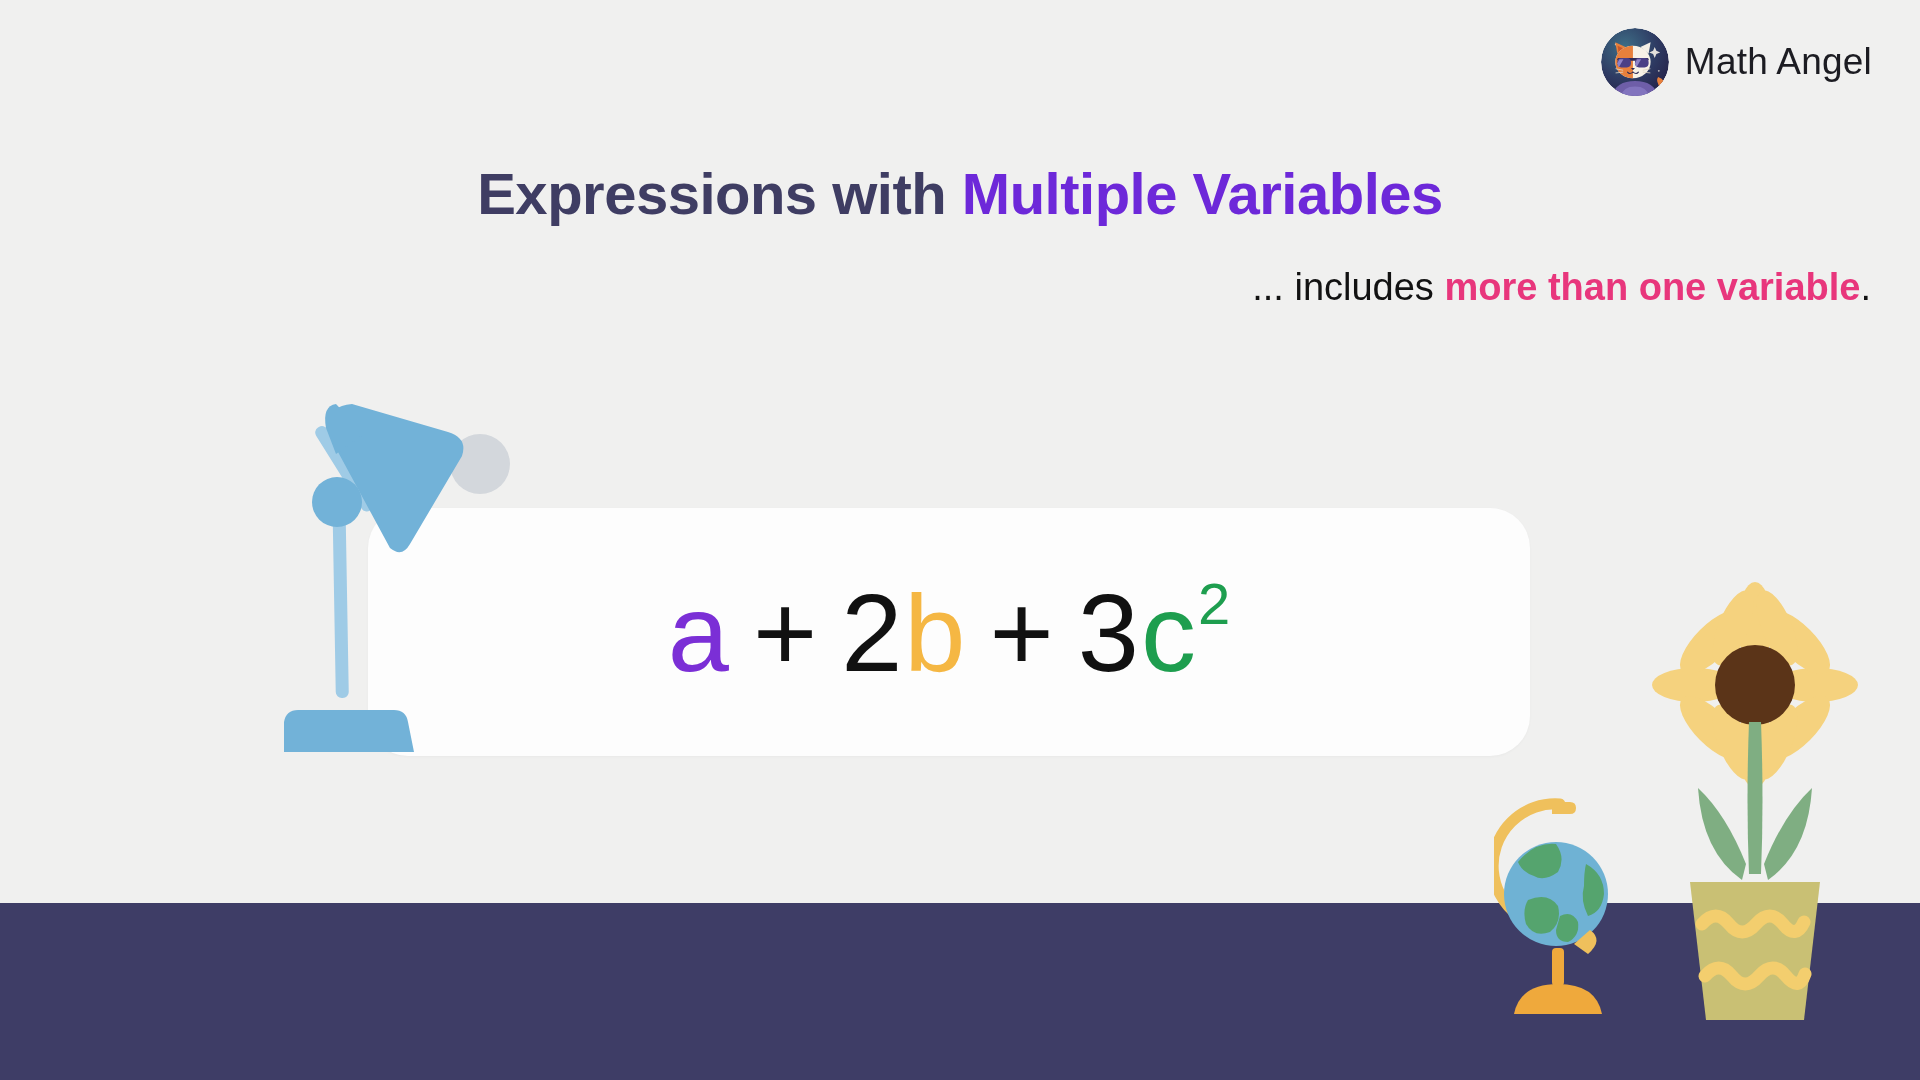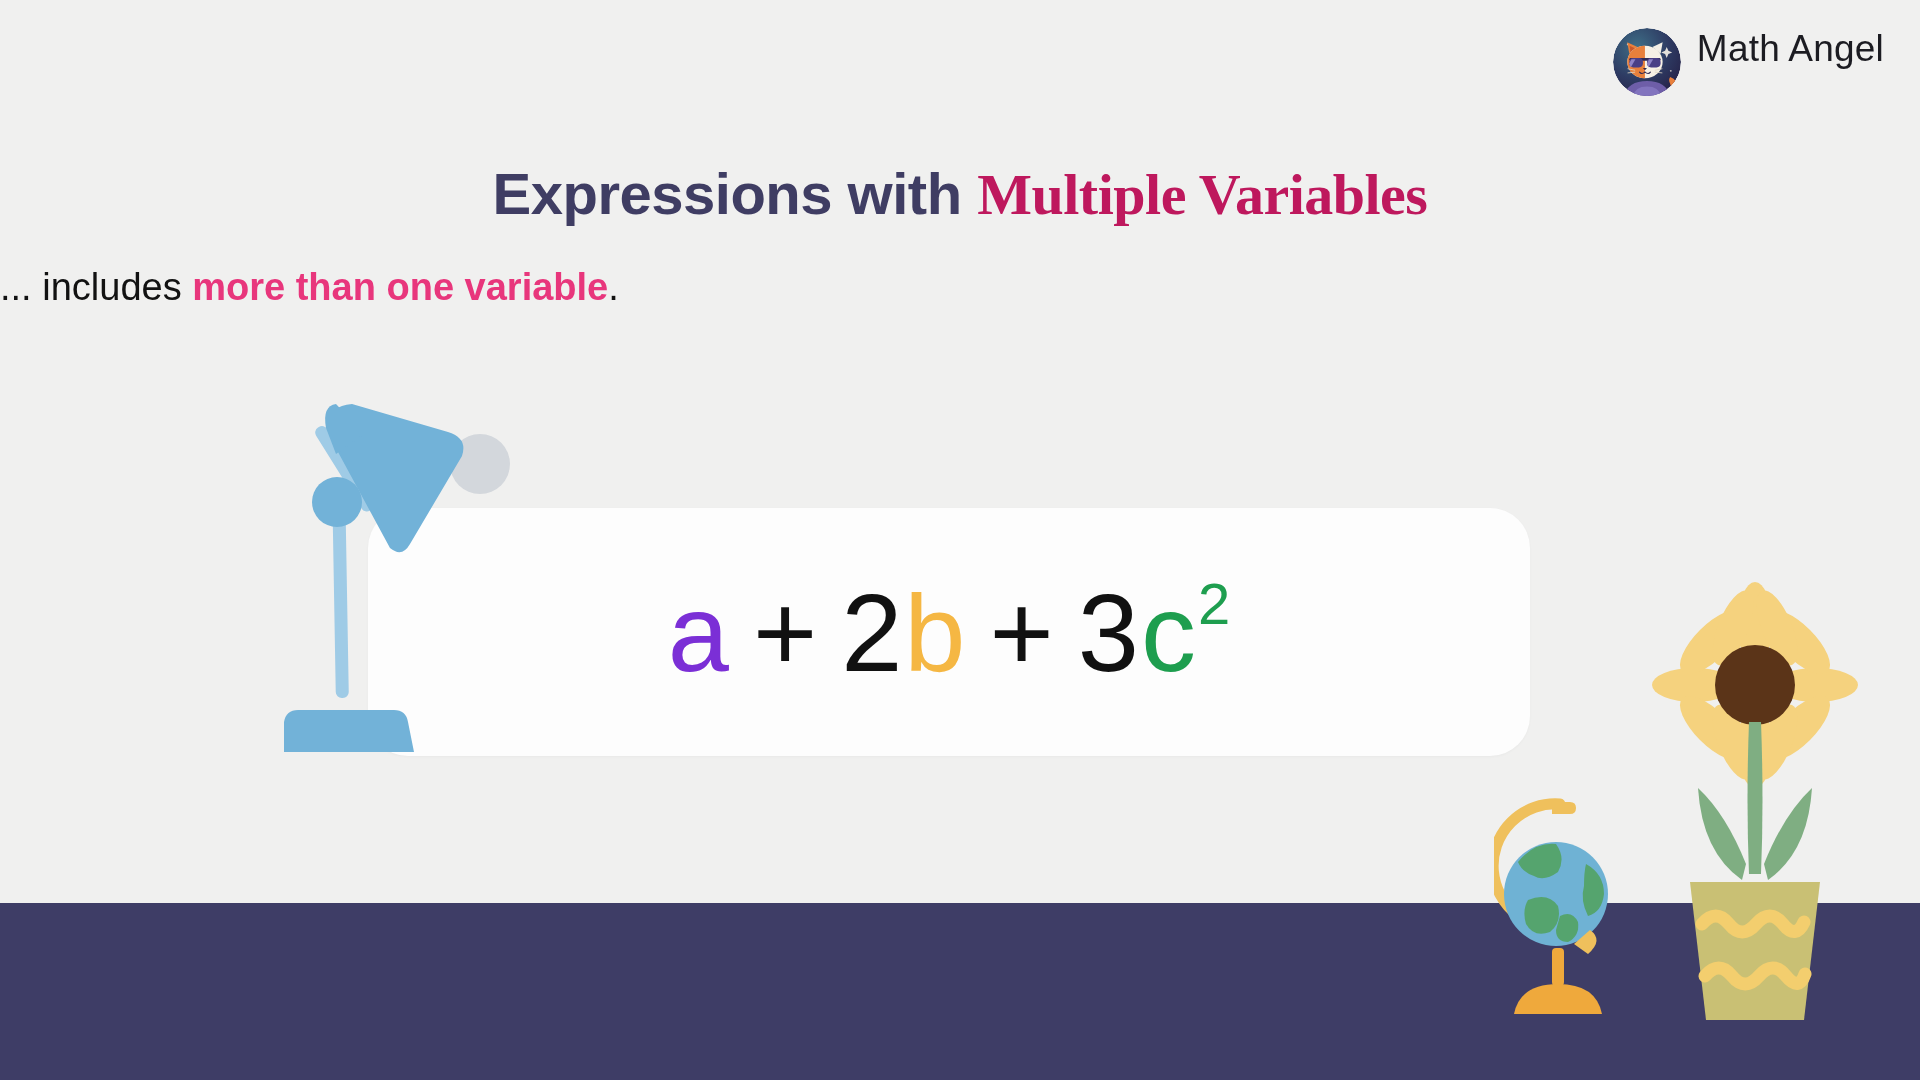--- a/index.html
+++ b/index.html
@@ -29,24 +29,24 @@
     left: 0;
     top: 903px;
     width: 1920px;
     height: 177px;
     background: #3E3D66;
   }
 
   
   .brand {
     position: absolute;
-    right: 36px;
+    right: 48px;
     top: 28px;
     display: flex;
-    align-items: flex-start;
+    align-items: center;
     gap: 16px;
   }
   .brand-mark {
     width: 68px;
     height: 68px;
     border-radius: 50%;
     overflow: hidden;
     flex: 0 0 auto;
     display: block;
   }
@@ -65,28 +65,28 @@
     top: 123px;
     width: 1920px;
     text-align: center;
     font-size: 58px;
     font-weight: 700;
     line-height: 1.1;
     letter-spacing: -0.5px;
     white-space: nowrap;
   }
   .t-dark { color: #3F3D63; margin-top: 8px; }
-  .t-blue { color: #be185d; font-family: Liberation Serif, serif; }
+  .t-blue { color: #6d28d9; }
 
   .subtitle {
     position: absolute;
     left: 0;
     top: 228px;
     width: 1871px;
-    text-align: left;
+    text-align: right;
     font-size: 38px;
     line-height: 1.15;
     white-space: nowrap;
   }
   .s-plain {
     color: #121212;
     font-weight: 400;
   }
   .s-pink {
     color: #E8367C;

